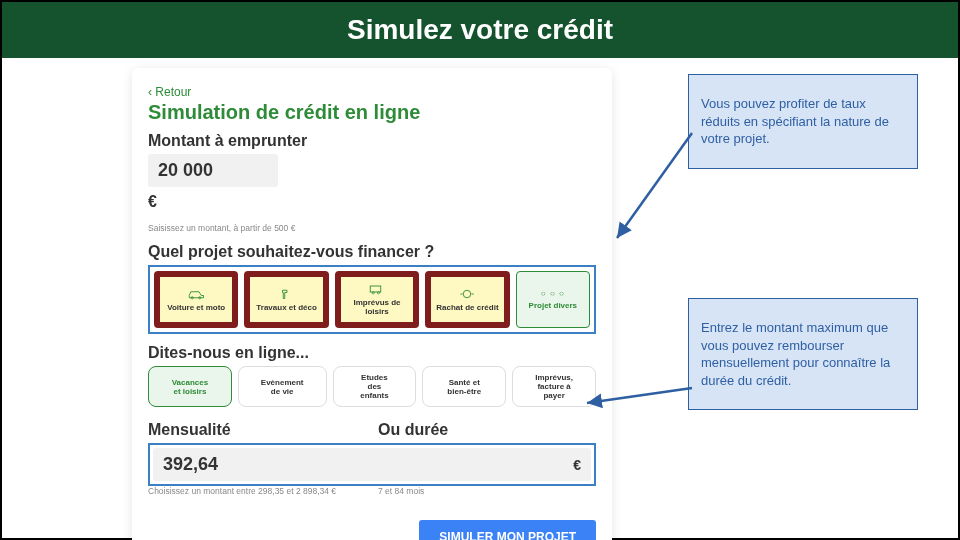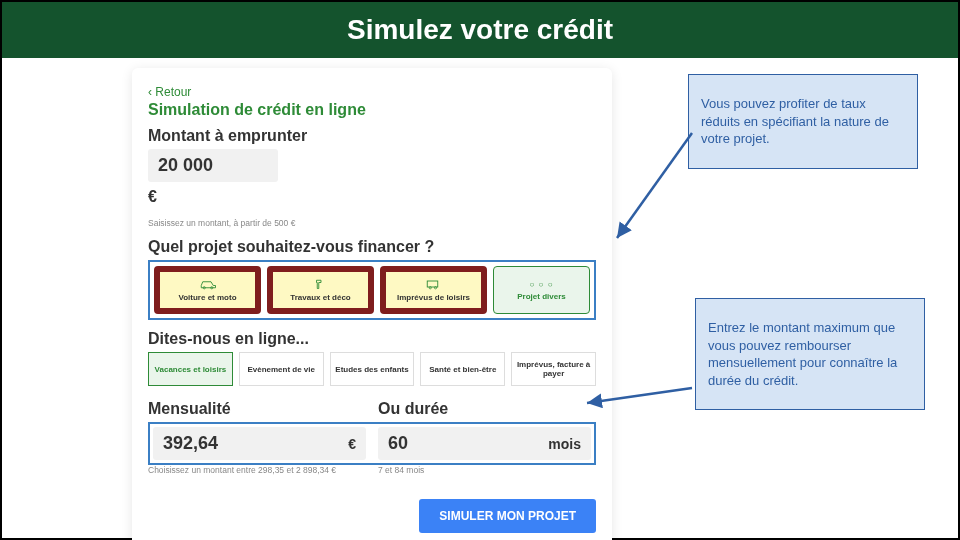--- a/index.html
+++ b/index.html
@@ -2,43 +2,43 @@
 <html><head>
 <meta charset="utf-8">
 <style>
   * { box-sizing: border-box; margin: 0; padding: 0; }
   body { font-family: Arial, Helvetica, sans-serif; background: #fff; }
   .frame { width: 960px; height: 540px; border: 2px solid #000; position: relative; background: #fff; }
   .banner { background: #14532d; color: #fff; text-align: center; font-weight: bold; font-size: 28px; padding: 12px 0; }
   .content { position: relative; padding: 20px 30px; height: calc(100% - 52px); }
   .card { position: absolute; left: 130px; top: 10px; width: 480px; background: #fff; border-radius: 6px; box-shadow: 0 2px 12px rgba(0,0,0,0.1); padding: 14px 16px 16px; }
   .back { color: #2e8b37; font-size: 12px; margin-bottom: 2px; display: inline-block; }
-  .title { color: #2e8b37; font-weight: bold; font-size: 16px; margin-bottom: 8px; }
+  .title { color: #2e8b37; font-weight: bold; font-size: 20px; margin-bottom: 8px; }
   .label { color: #333; font-weight: bold; font-size: 16px; margin-bottom: 4px; }
   .amount-row { display: flex; align-items: flex-start; gap: 6px; margin-bottom: 12px; flex-direction: column; }
   .amount-box { background: #f1f1f1; border-radius: 3px; padding: 6px 10px; font-weight: bold; font-size: 18px; color: #333; width: 130px; }
   .unit { font-weight: bold; font-size: 16px; color: #333; }
   .hint { color: #888; font-size: 8.5px; margin-bottom: 10px; }
   .projects { border: 2px solid #3b7fc4; padding: 4px; display: flex; gap: 6px; margin-bottom: 10px; }
   .project-tile { flex: 1; border: 6px solid #7f1d1d; border-radius: 4px; background: #fef9c3; padding: 6px 4px; text-align: center; display: flex; flex-direction: column; align-items: center; justify-content: center; gap: 3px; font-size: 8px; font-weight: bold; color: #333; min-height: 46px; }
   .project-tile.selected { border: 1px solid #2e8b37; background: #eaf5eb; color: #2e8b37; }
   .icon { width: 18px; height: 12px; }
   .dots { color: #2e8b37; font-size: 8px; letter-spacing: 1px; }
   .subcats { display: flex; gap: 6px; margin-bottom: 14px; }
-  .subcat { flex: 1; border: 1px solid #ddd; border-radius: 0; background: #fff; padding: 6px 4px; text-align: center; font-size: 8px; font-weight: bold; color: #333; display: flex; align-items: center; justify-content: center; min-height: 34px; }
+  .subcat { flex: 1; border: 1px solid #ddd; border-radius: 8px; background: #fff; padding: 6px 22px; text-align: center; font-size: 8px; font-weight: bold; color: #333; display: flex; align-items: center; justify-content: center; min-height: 34px; }
   .subcat.selected { border: 1px solid #2e8b37; color: #2e8b37; background: #eaf5eb; }
   .two-col { display: flex; gap: 12px; }
   .col { flex: 1; }
   .input-box { background: #f1f1f1; border-radius: 3px; padding: 6px 10px; display: flex; justify-content: space-between; align-items: center; font-weight: bold; font-size: 18px; color: #333; }
   .input-box .u { font-size: 14px; font-weight: bold; }
   .bordered { border: 2px solid #3b7fc4; padding: 3px; }
   .cta { background: #3b82f6; color: #fff; font-weight: bold; font-size: 12px; border: none; padding: 10px 20px; border-radius: 3px; float: right; margin-top: 14px; }
   .callout { position: absolute; background: #d6e4f5; border: 1.5px solid #2f5fa3; color: #2f5fa3; font-size: 13px; padding: 20px 12px; width: 230px; line-height: 1.35; }
   .callout1 { right: 40px; top: 16px; }
-  .callout2 { right: 33px; top: 240px; }
+  .callout2 { right: 40px; top: 240px; }
   .arrow { position: absolute; overflow: visible; }
 </style>
 </head>
 <body>
 
 <div class="frame">
   <div class="banner">
     <span>Simulez votre crédit</span>
   </div>
 
@@ -72,20 +72,27 @@
           <span>Travaux et déco</span>
         </div>
         <div class="project-tile">
           <svg class="icon" viewBox="0 0 24 14">
               <rect x="3" y="3" width="14" height="8" fill="none" stroke="#2e8b37" stroke-width="1.2"></rect>
               <circle cx="7" cy="12" r="1.5" fill="none" stroke="#2e8b37"></circle>
               <circle cx="14" cy="12" r="1.5" fill="none" stroke="#2e8b37"></circle>
             </svg>
           <span>Imprévus de loisirs</span>
         </div>
+        <div class="project-tile">
+          <svg class="icon" viewBox="0 0 24 14">
+              <circle cx="12" cy="7" r="5" fill="none" stroke="#2e8b37" stroke-width="1.2"></circle>
+              <path d="M3 7 L6 7 M18 7 L21 7" stroke="#2e8b37" stroke-width="1.2"></path>
+            </svg>
+          <span>Rachat de crédit</span>
+        </div>
         <div class="project-tile selected">
           <span class="dots">○ ○ ○</span>
           <span>Projet divers</span>
         </div>
       </div>
 
       <div class="label">Dites-nous en ligne...</div>
       <div class="subcats">
         <div class="subcat selected">
             <span>Vacances et loisirs</span>
@@ -113,26 +120,20 @@
         </div>
       </div>
       <div class="bordered">
         <div class="two-col">
           <div class="col">
             <div class="input-box">
               <span>392,64</span>
               <span class="u">€</span>
             </div>
           </div>
-          <div class="col">
-            <div class="input-box">
-              <span>60</span>
-              <span class="u">mois</span>
-            </div>
-          </div>
         </div>
       </div>
       <div class="two-col">
         <div class="col hint">Choisissez un montant entre 298,35 et 2 898,34 €</div>
         <div class="col hint">7 et 84 mois</div>
       </div>
 
       <button class="cta">SIMULER MON PROJET</button>
       <div style="clear:both"></div>
     </div>

